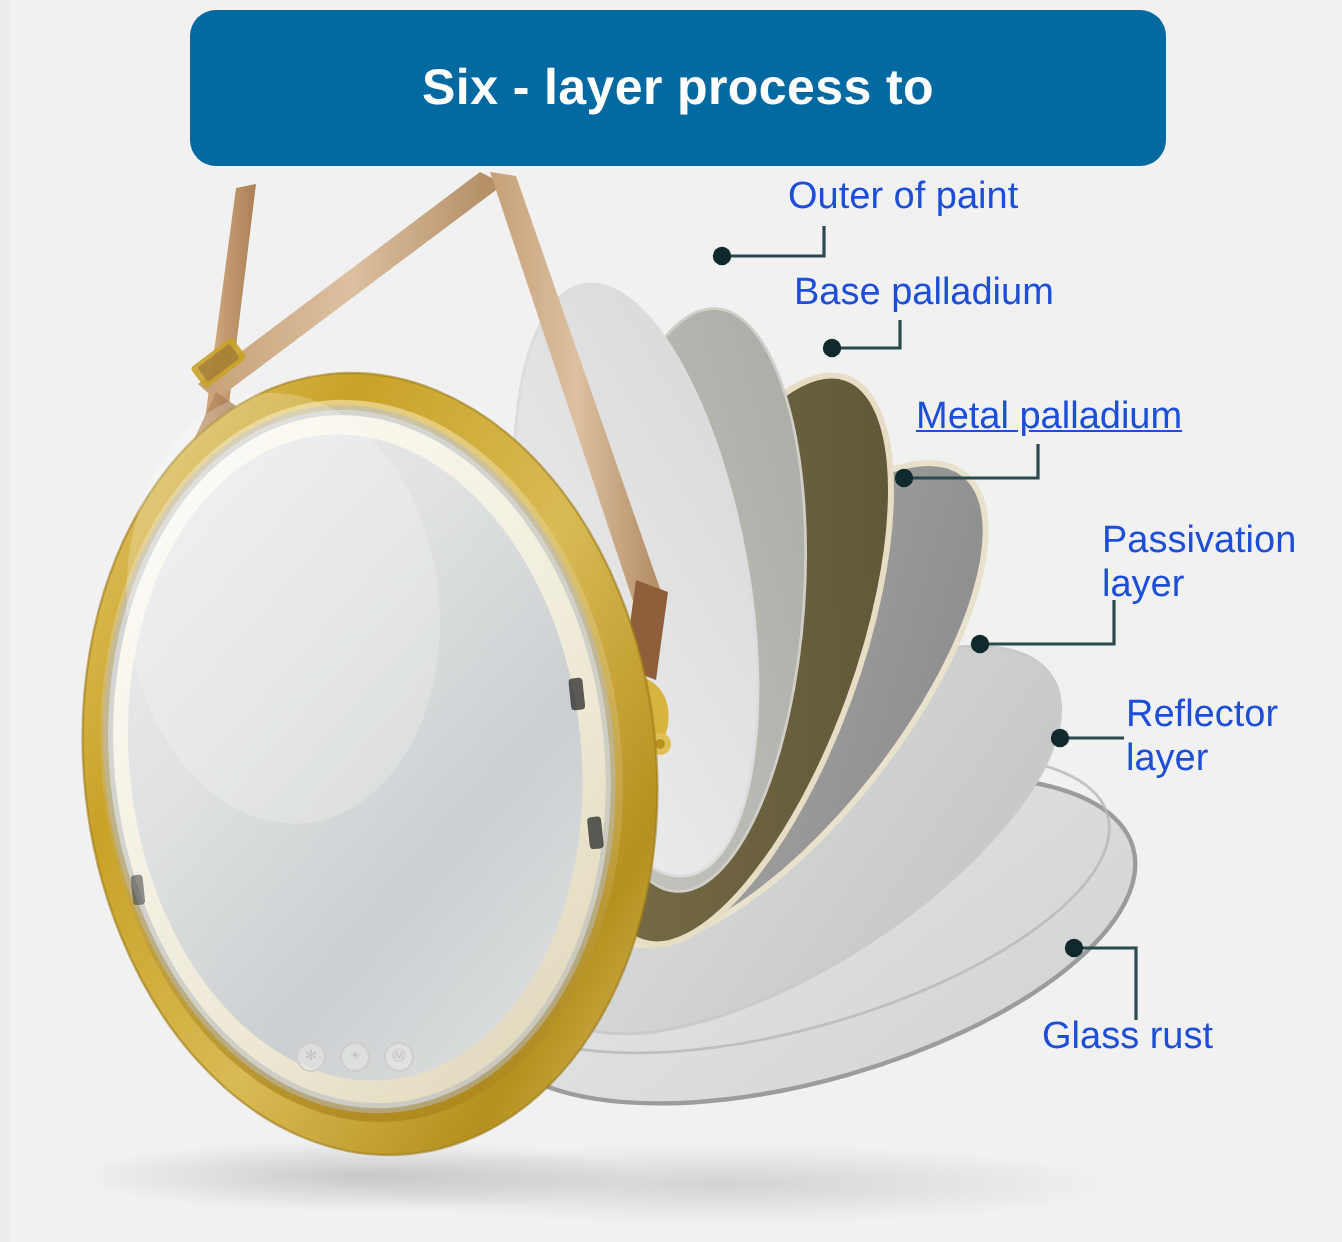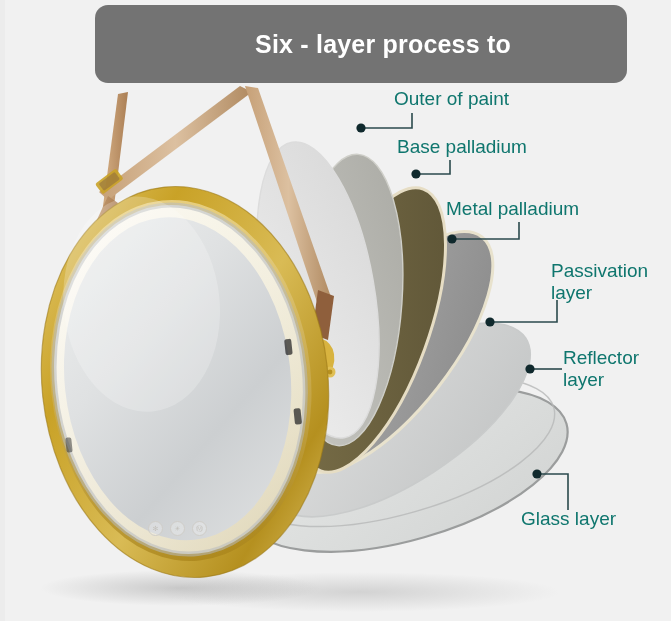--- a/index.html
+++ b/index.html
@@ -8,24 +8,23 @@
     background:#f1f1f1;
     font-family:"Liberation Sans","DejaVu Sans",sans-serif;
     position:relative;
   }
   #stage{position:absolute;inset:0;width:671px;height:621px;overflow:hidden;background:#f1f1f1;}
   .edge-strip{position:absolute;left:0;top:0;width:5px;height:621px;background:#ececec;}
 
   
   .title-box{
     position:absolute;left:95px;top:5px;width:488px;height:78px;
-    background:#737373;border-radius:13px;
+    background:#0369a1;border-radius:13px;
     display:flex;align-items:center;justify-content:center;
     z-index:40;
-    padding-left:44px;
   }
   .title-text{
     color:#ffffff;font-weight:bold;font-size:25px;line-height:1.2;
     text-align:center;letter-spacing:.2px;padding:0 10px;
   }
   .title-text .l2{display:block;}
 
   
   .fan{position:absolute;left:0;top:0;width:671px;height:621px;z-index:10;}
 
@@ -40,21 +39,21 @@
     width:13px;height:13px;border-radius:50%;
     border:1px solid #cfcdc8;background:rgba(255,255,255,.25);
     display:flex;align-items:center;justify-content:center;
     font-size:7px;color:#c4c2bd;line-height:1;
   }
 
   
   .callouts{position:absolute;left:0;top:0;width:671px;height:621px;z-index:35;}
   .callout-label{
     position:absolute;
-    color:#0f766e;font-size:19px;line-height:1.17;
+    color:#1d4ed8;font-size:19px;line-height:1.17;
     white-space:pre-line;
   }
 </style>
 </head>
 <body>
 
 <div id="stage">
 
   <div class="edge-strip"></div>
 
@@ -230,26 +229,26 @@
       <circle cx="452" cy="239" r="4.6"></circle>
       <circle cx="490" cy="322" r="4.6"></circle>
       <circle cx="530" cy="369" r="4.6"></circle>
       <circle cx="537" cy="474" r="4.6"></circle>
     </g>
   </svg>
 
   <div>
     <div class="callout-label" style="left:394px;top:88px;">Outer of paint</div>
     <div class="callout-label" style="left:397px;top:136px;">Base palladium</div>
-    <div class="callout-label" style="left:446px;top:198px;">Metal palladium</div>
+    <div class="callout-label" style="left:458px;top:198px;text-decoration:underline;">Metal palladium</div>
     <div class="callout-label" style="left:522px;top:260px;margin-left:29px;">Passivation
 layer</div>
     <div class="callout-label" style="left:563px;top:347px;">Reflector
 layer</div>
-    <div class="callout-label" style="left:521px;top:508px;">Glass layer</div>
+    <div class="callout-label" style="left:521px;top:508px;">Glass rust</div>
   </div>
 
   <div class="title-box">
     <div class="title-text">
       <span>Six - layer process to</span>
     </div>
   </div>
 
 </div>
 

